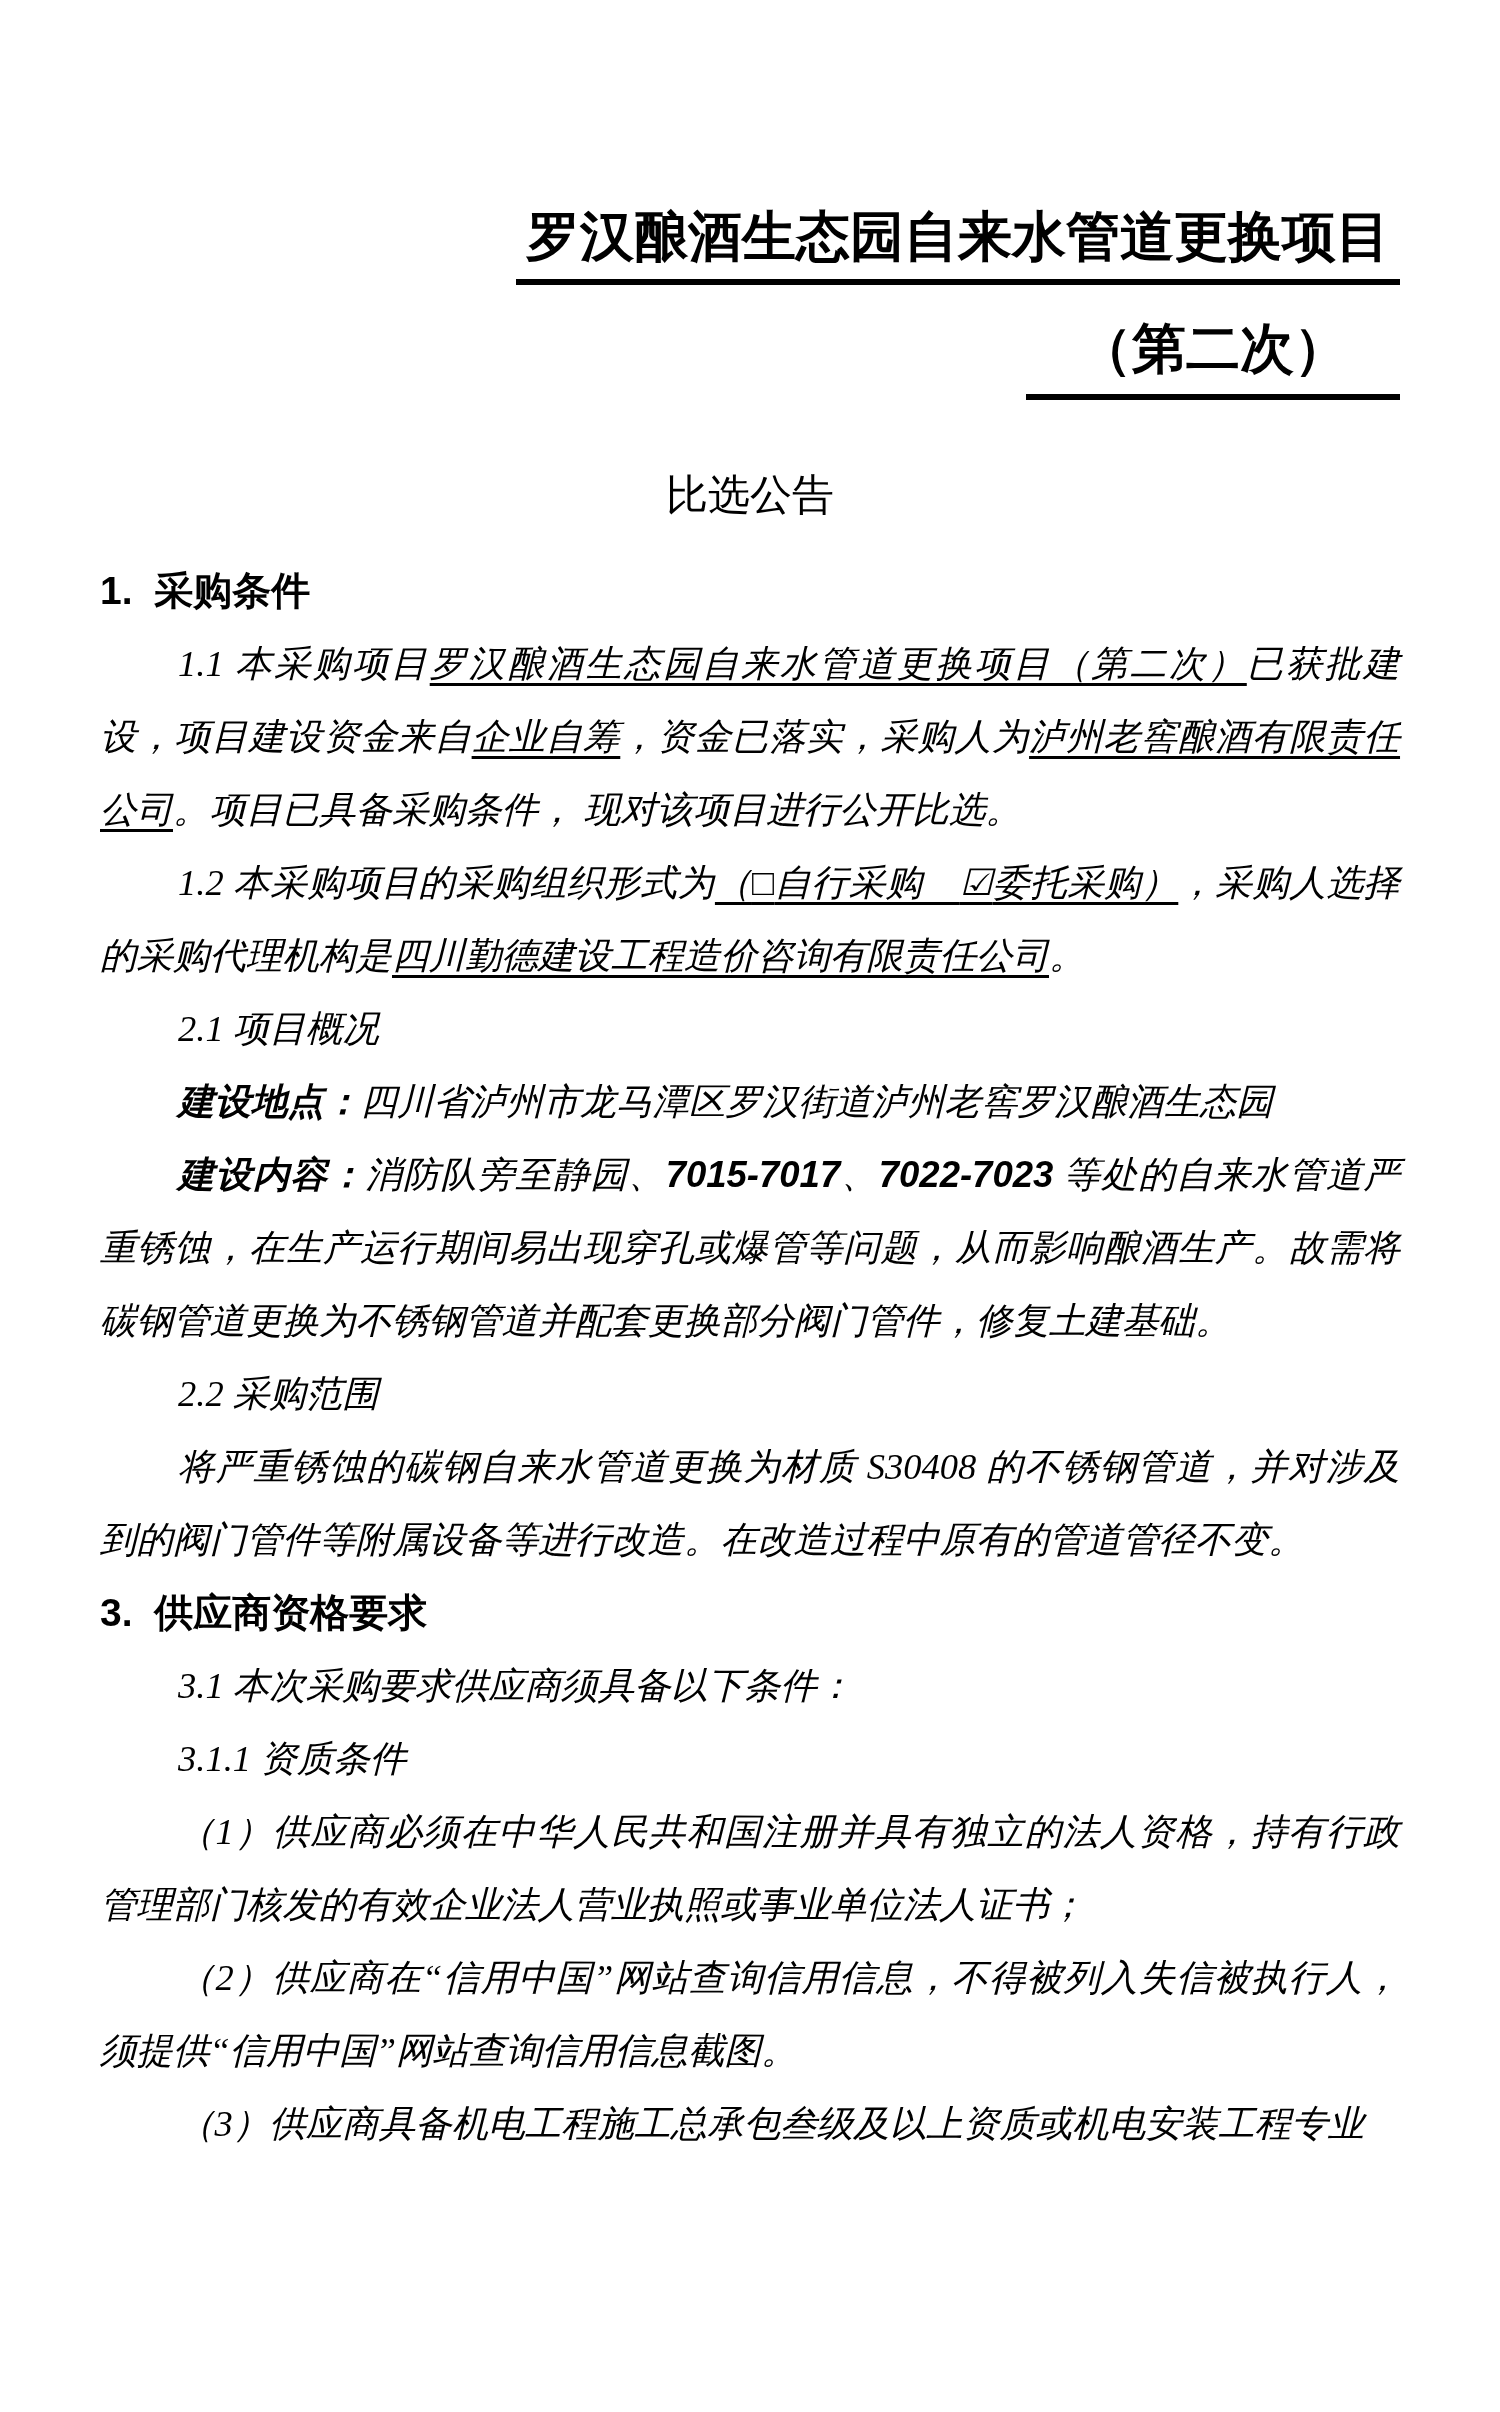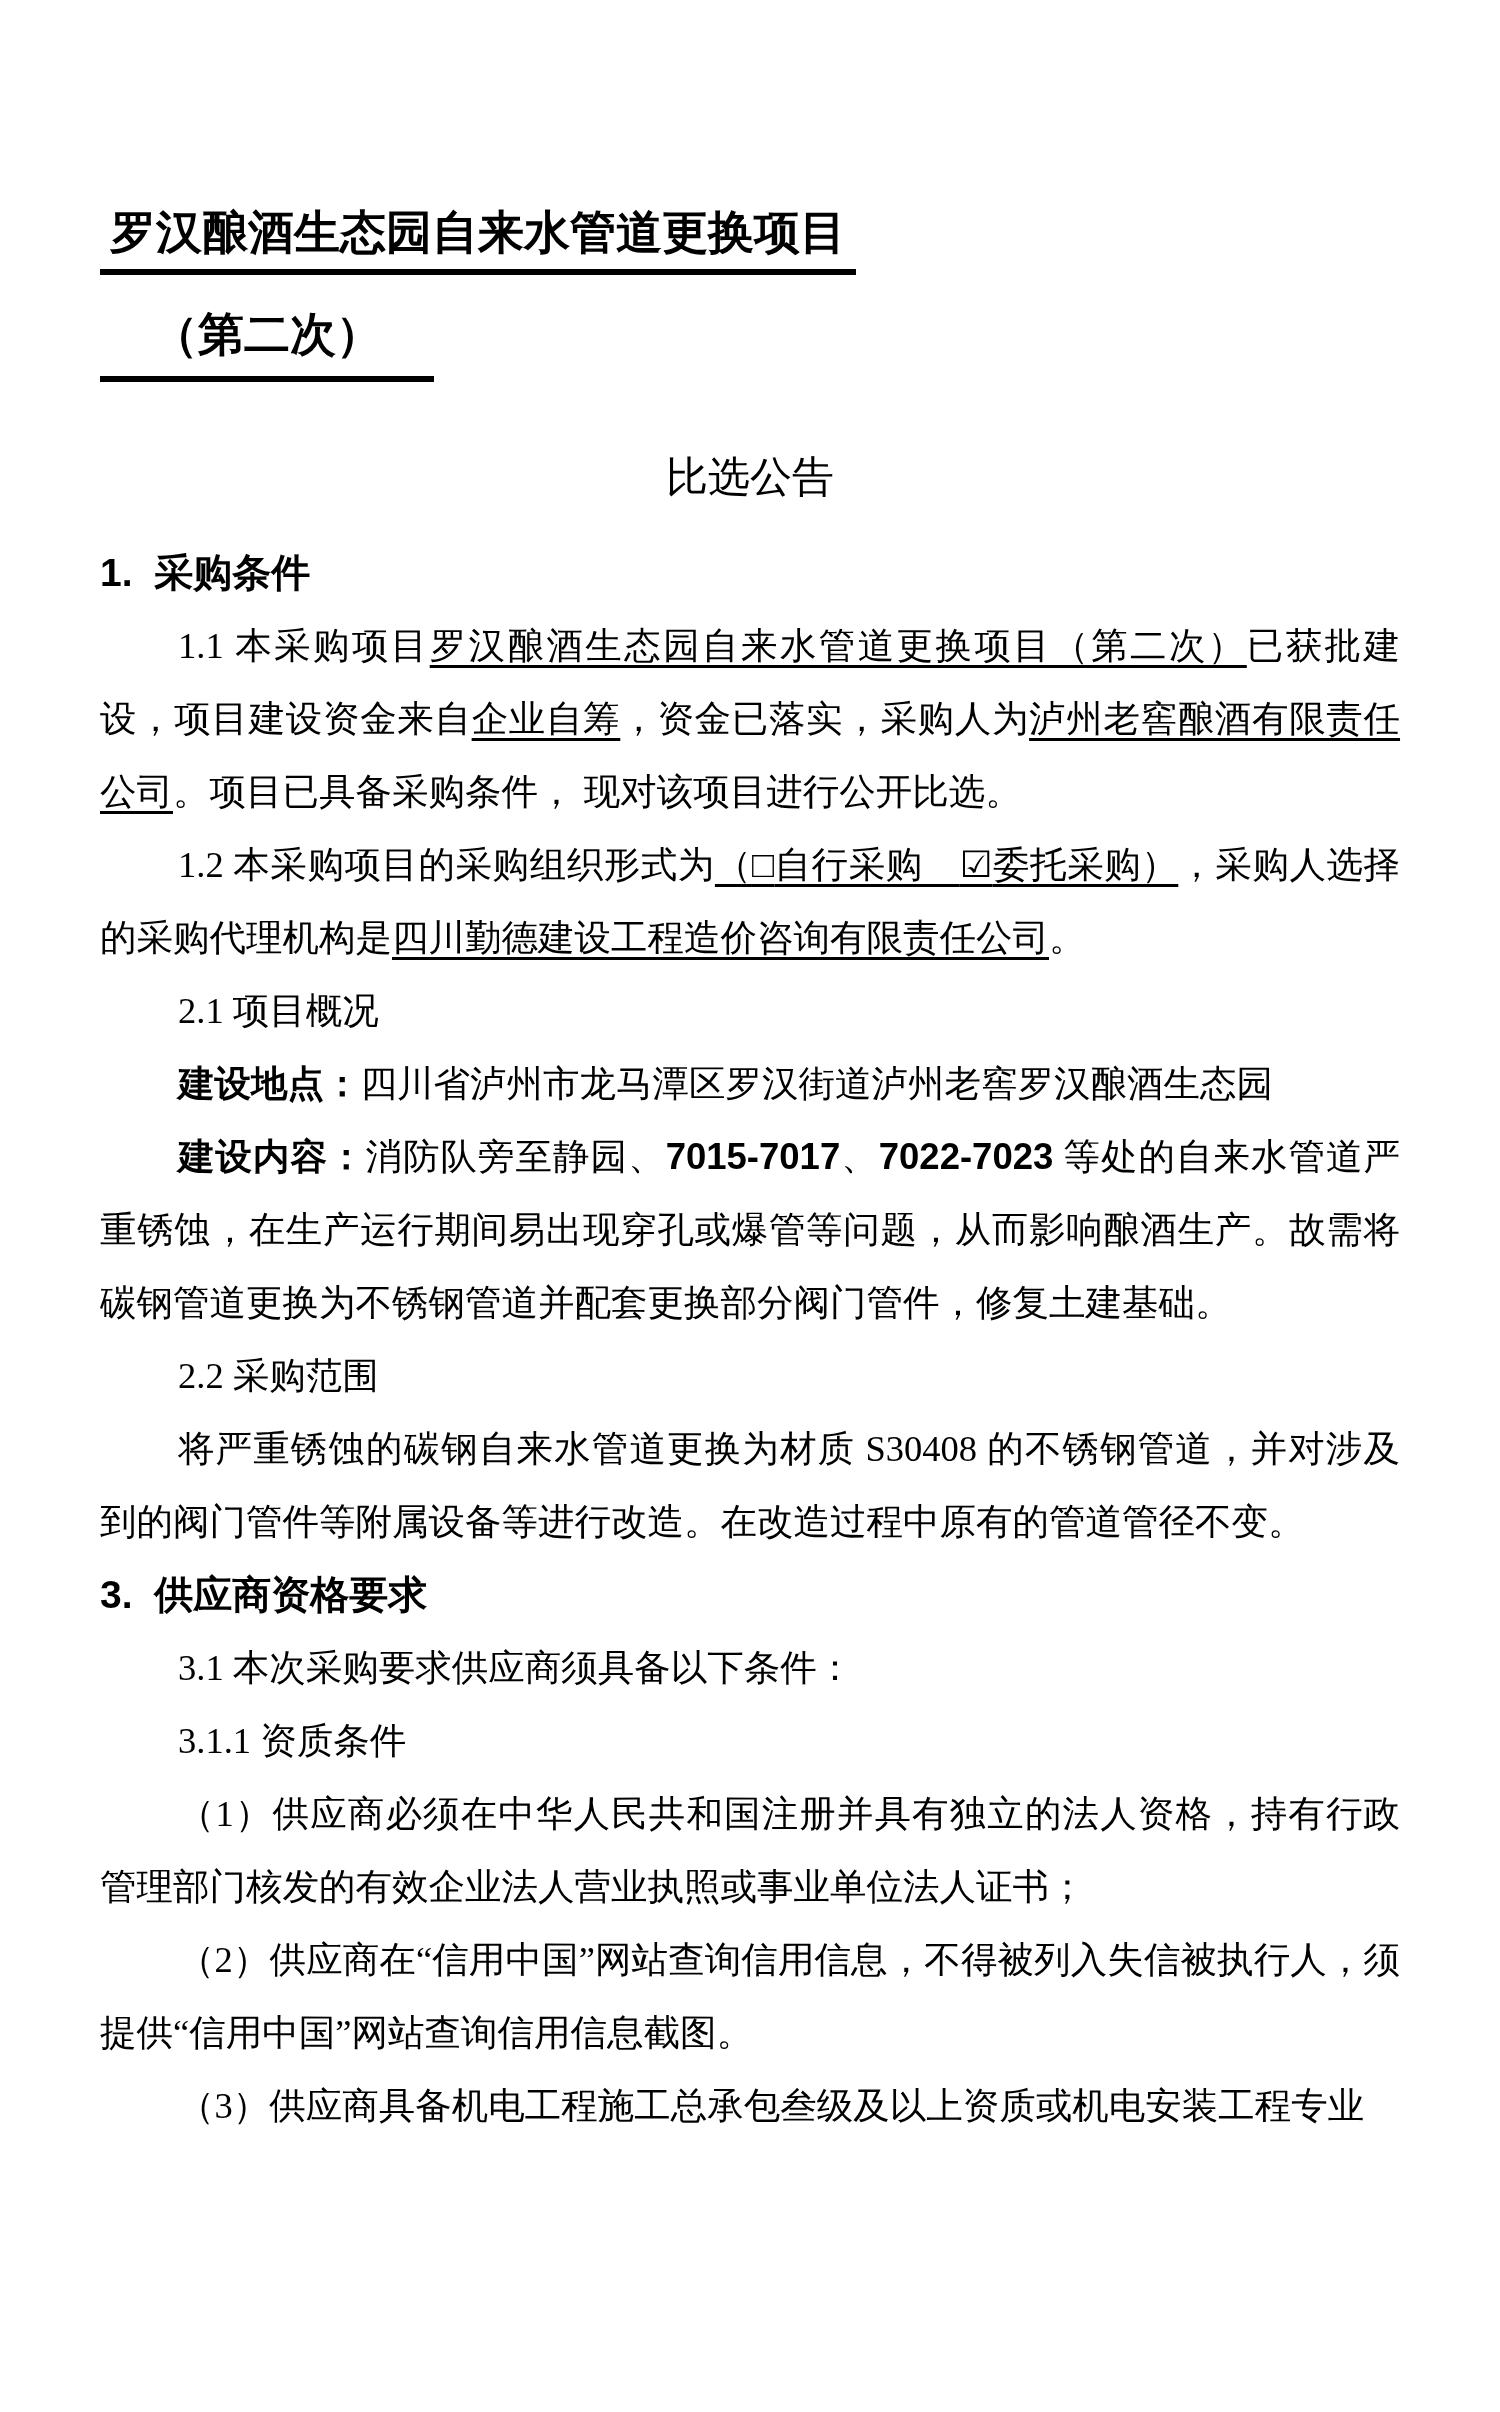--- a/index.html
+++ b/index.html
@@ -3,21 +3,21 @@
 <meta charset="utf-8">
 <style>
   html,body{margin:0;padding:0;background:#ffffff;}
   .page{
     width:1500px;height:2412px;box-sizing:border-box;
     padding:0 100px;background:#ffffff;color:#000000;overflow:hidden;
     font-family:"Liberation Serif","DejaVu Serif",serif;
   }
   
   .title{
-    font-size:46px;font-weight:700;text-align:left;line-height:1.18;
+    font-size:54px;font-weight:700;text-align:right;line-height:1.18;
     font-family:"Liberation Sans","DejaVu Sans",sans-serif;
   }
   .title-1{margin:205px 0 0 0;}
   .title-2{margin:36px 0 0 0;font-family:Liberation Mono, monospace;}
   .tline{display:inline-block;border-bottom:6px solid #000;padding:0 10px 10px 10px;}
   .title-2 .tline{padding:0 52px 10px 52px;}
   
   .subtitle{
     margin:70px 0 0 0;font-size:42px;font-weight:400;
     text-align:center;line-height:50px;
@@ -25,21 +25,21 @@
   
   .h{
     margin:0;font-size:39px;font-weight:700;line-height:73px;
     font-family:"Liberation Sans","DejaVu Sans",sans-serif;
     white-space:pre-wrap;
   }
   .h-first{margin-top:34px;}
   
   .para,.sub{
     margin:0;font-size:36.5px;line-height:73px;
-    text-align:justify;text-indent:78px;white-space:pre-wrap;
+    text-align:justify;text-indent:78px;white-space:pre-wrap;font-style:italic;
   }
   .sub{text-align:left;}
   
   .u{text-decoration:underline;text-decoration-thickness:3px;text-underline-offset:7px;}
   .b{font-weight:700;font-family:"Liberation Sans","DejaVu Sans",sans-serif;}
   .num{font-family:"Liberation Sans","DejaVu Sans",sans-serif;font-weight:700;}
 </style>
 </head>
 <body style="background: rgb(255, 255, 255);">
 

